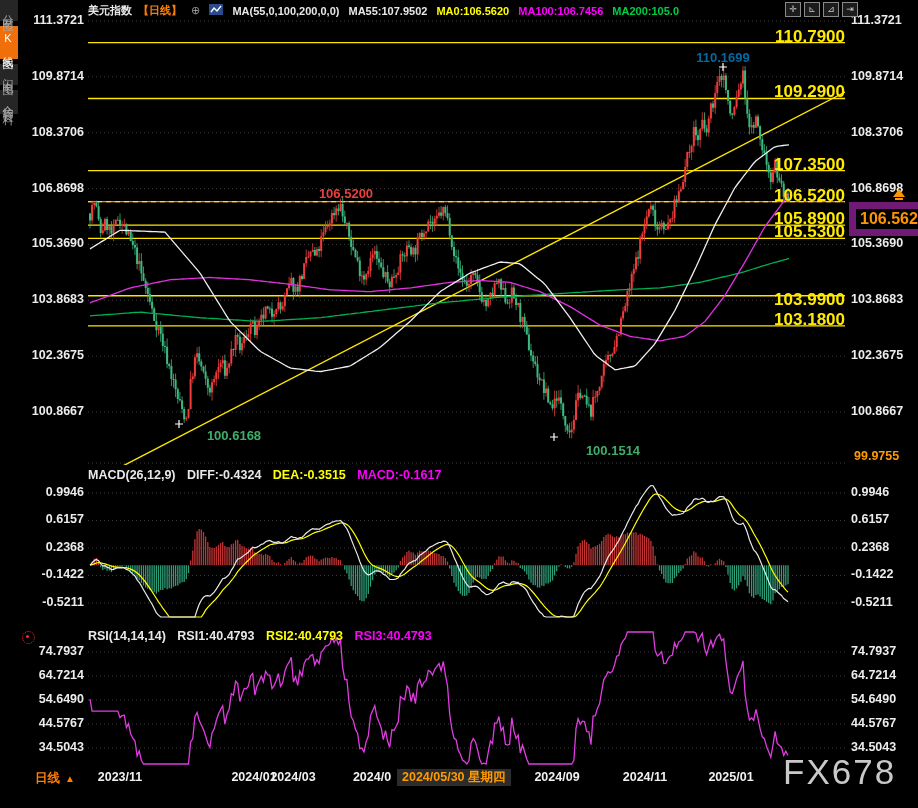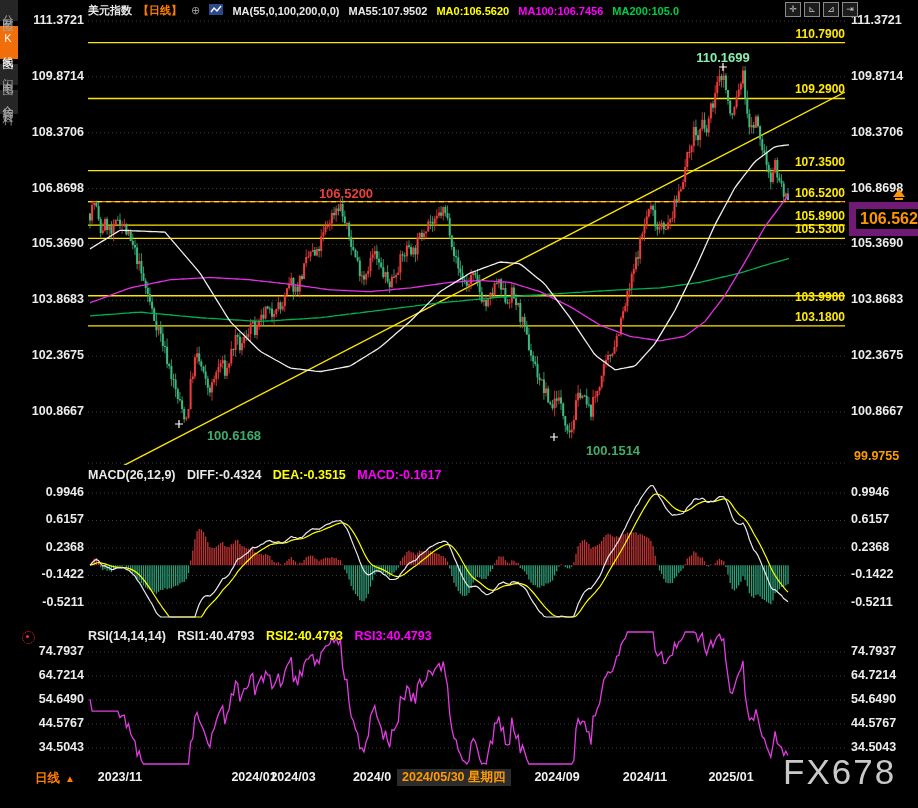--- a/index.html
+++ b/index.html
@@ -17,21 +17,21 @@
   #hdr span{margin-right:6px;vertical-align:middle;}
   .c-orange{color:#ff7e00;} .c-yellow{color:#ffff00;} .c-mag{color:#ff00ff;}
   .c-green{color:#00cc44;} .c-white{color:#e8e8e8;}
   #hdricons{position:absolute;left:785px;top:2px;z-index:40;display:flex;gap:3px;}
   .hicon{width:14px;height:13px;border:1px solid #8a8a8a;background:#1c1c1c;color:#c8c8c8;
          font-size:9px;line-height:13px;text-align:center;cursor:pointer;}
   
   .axl,.axr{position:absolute;font-size:12.5px;font-weight:700;color:#ececec;z-index:20;}
   .axl{left:18px;width:66px;text-align:right;}
   .axr{left:851px;width:64px;text-align:left;}
-  .ylab{position:absolute;right:73px;font-size:12px;font-weight:700;color:#ffea00;z-index:21;}
+  .ylab{position:absolute;right:73px;font-size:17px;font-weight:700;color:#ffea00;z-index:21;}
   .anno{position:absolute;font-size:13px;font-weight:700;z-index:22;transform:translateX(-50%);}
   svg{position:absolute;z-index:10;}
   
   #cpbox{position:absolute;left:849px;top:202px;padding:1px 4px 1px 4px;border:7px solid #701a75;
          background:#000;color:#ff9500;font-size:16px;font-weight:700;z-index:35;}
   #cparrow{position:absolute;left:893px;top:189px;width:0;height:0;z-index:35;
          border-left:6px solid transparent;border-right:6px solid transparent;
          border-bottom:8px solid #ff9500;}
   #cparrow:after{content:"";position:absolute;left:-4px;top:9px;width:8px;height:2px;background:#ff9500;}
   #lowlab{position:absolute;left:851px;top:449px;background:#000;color:#ff9a00;
@@ -194,21 +194,21 @@
     <div class="axl" style="top: 404.011px;">100.8667</div>
     <div class="axr" style="top: 404.011px;">100.8667</div>
     <div class="ylab" style="top: 26.6658px;">110.7900</div>
     <div class="ylab" style="top: 82.4958px;">109.2900</div>
     <div class="ylab" style="top: 154.703px;">107.3500</div>
     <div class="ylab" style="top: 185.595px;">106.5200</div>
     <div class="ylab" style="top: 209.044px;">105.8900</div>
     <div class="ylab" style="top: 222.443px;">105.5300</div>
     <div class="ylab" style="top: 290px;">103.9900</div>
     <div class="ylab" style="top: 309.91px;">103.1800</div>
-    <div class="anno" style="left: 723px; top: 50px; color: #86efac;">110.1699</div>
+    <div class="anno" style="left: 723px; top: 50px; color: #0369a1;">110.1699</div>
     <div class="anno" style="left: 234px; top: 428px; color: rgb(63, 174, 106);">100.6168</div>
     <div class="anno" style="left: 613px; top: 443px; color: rgb(63, 174, 106);">100.1514</div>
     <div class="anno" style="left: 346px; top: 186px; color: rgb(232, 65, 60);">106.5200</div>
     <div class="axl" style="top: 485px;">0.9946</div>
     <div class="axr" style="top: 485px;">0.9946</div>
     <div class="axl" style="top: 512.497px;">0.6157</div>
     <div class="axr" style="top: 512.497px;">0.6157</div>
     <div class="axl" style="top: 539.994px;">0.2368</div>
     <div class="axr" style="top: 539.994px;">0.2368</div>
     <div class="axl" style="top: 567.498px;">-0.1422</div>

